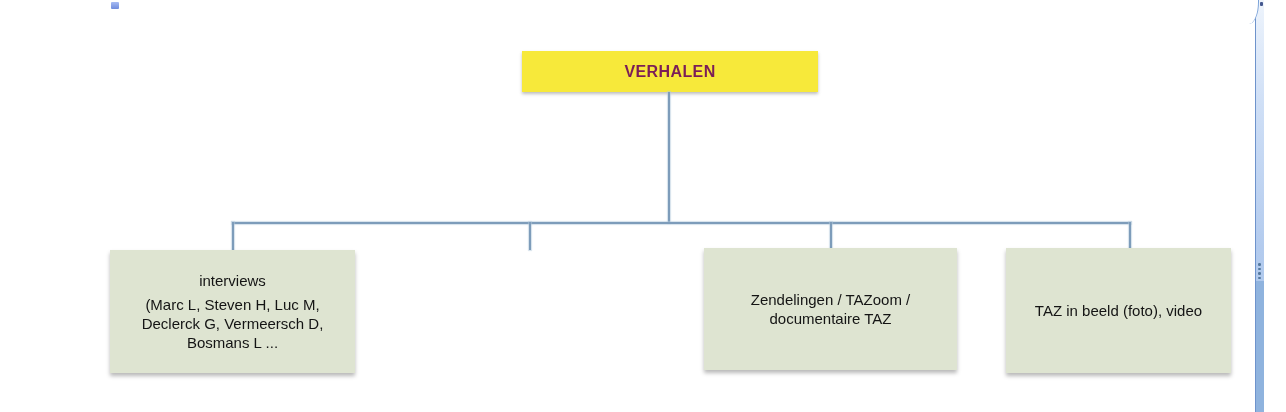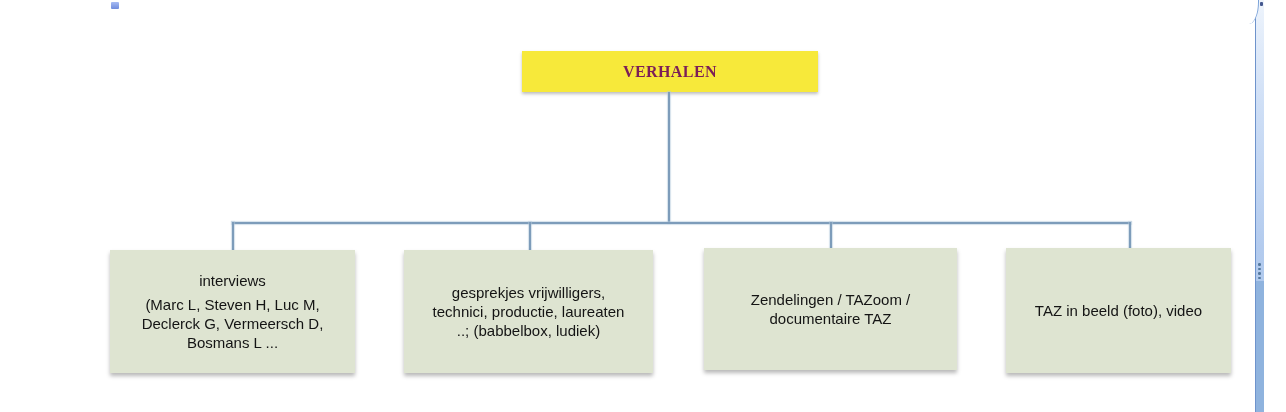--- a/index.html
+++ b/index.html
@@ -19,21 +19,20 @@
   }
 
   
   .root-node{
     position:absolute;left:522px;top:51px;width:296px;height:41px;
     background:#f7e93a;
     box-shadow:0 2px 3px rgba(110,110,110,.45);
     display:flex;align-items:center;justify-content:center;
     font-size:16px;font-weight:bold;letter-spacing:.4px;
     color:#7b1e57;
-    font-family:Liberation Serif, serif;
   }
 
   
   .conn{position:absolute;background:#7d9cba;box-shadow:0 0 1px 1px rgba(178,200,219,.55);}
   .conn.v{width:2px;}
   .conn.h{height:2px;}
   .trunk{left:668px;top:92px;height:131px;}
   .crossbar{left:232px;top:222px;width:899px;}
   .drop1{left:232px;top:222px;height:28px;}
   .drop2{left:529px;top:222px;height:28px;}
@@ -105,23 +104,20 @@
   <div class="conn v drop1"></div>
   <div class="conn v drop2"></div>
   <div class="conn v drop3"></div>
   <div class="conn v drop4"></div>
 
   <div class="child-box b1">
     <span class="node-title" data-bind="diagram.children.0.title">interviews</span>
     <span class="node-body" data-bind="diagram.children.0.body">(Marc L, Steven H, Luc M, Declerck G, Vermeersch D, Bosmans L ...</span>
   </div>
 
-  <div class="child-box b2">
-    <span class="node-body" data-bind="diagram.children.1.body">gesprekjes vrijwilligers, technici, productie, laureaten ..; (babbelbox, ludiek)</span>
-  </div>
 
   <div class="child-box b3">
     <span class="node-body" data-bind="diagram.children.2.body">Zendelingen / TAZoom / documentaire TAZ</span>
   </div>
 
   <div class="child-box b4">
     <span class="node-body" data-bind="diagram.children.3.body">TAZ in beeld (foto), video</span>
   </div>
 
   <div class="scrollbar-track"></div>

